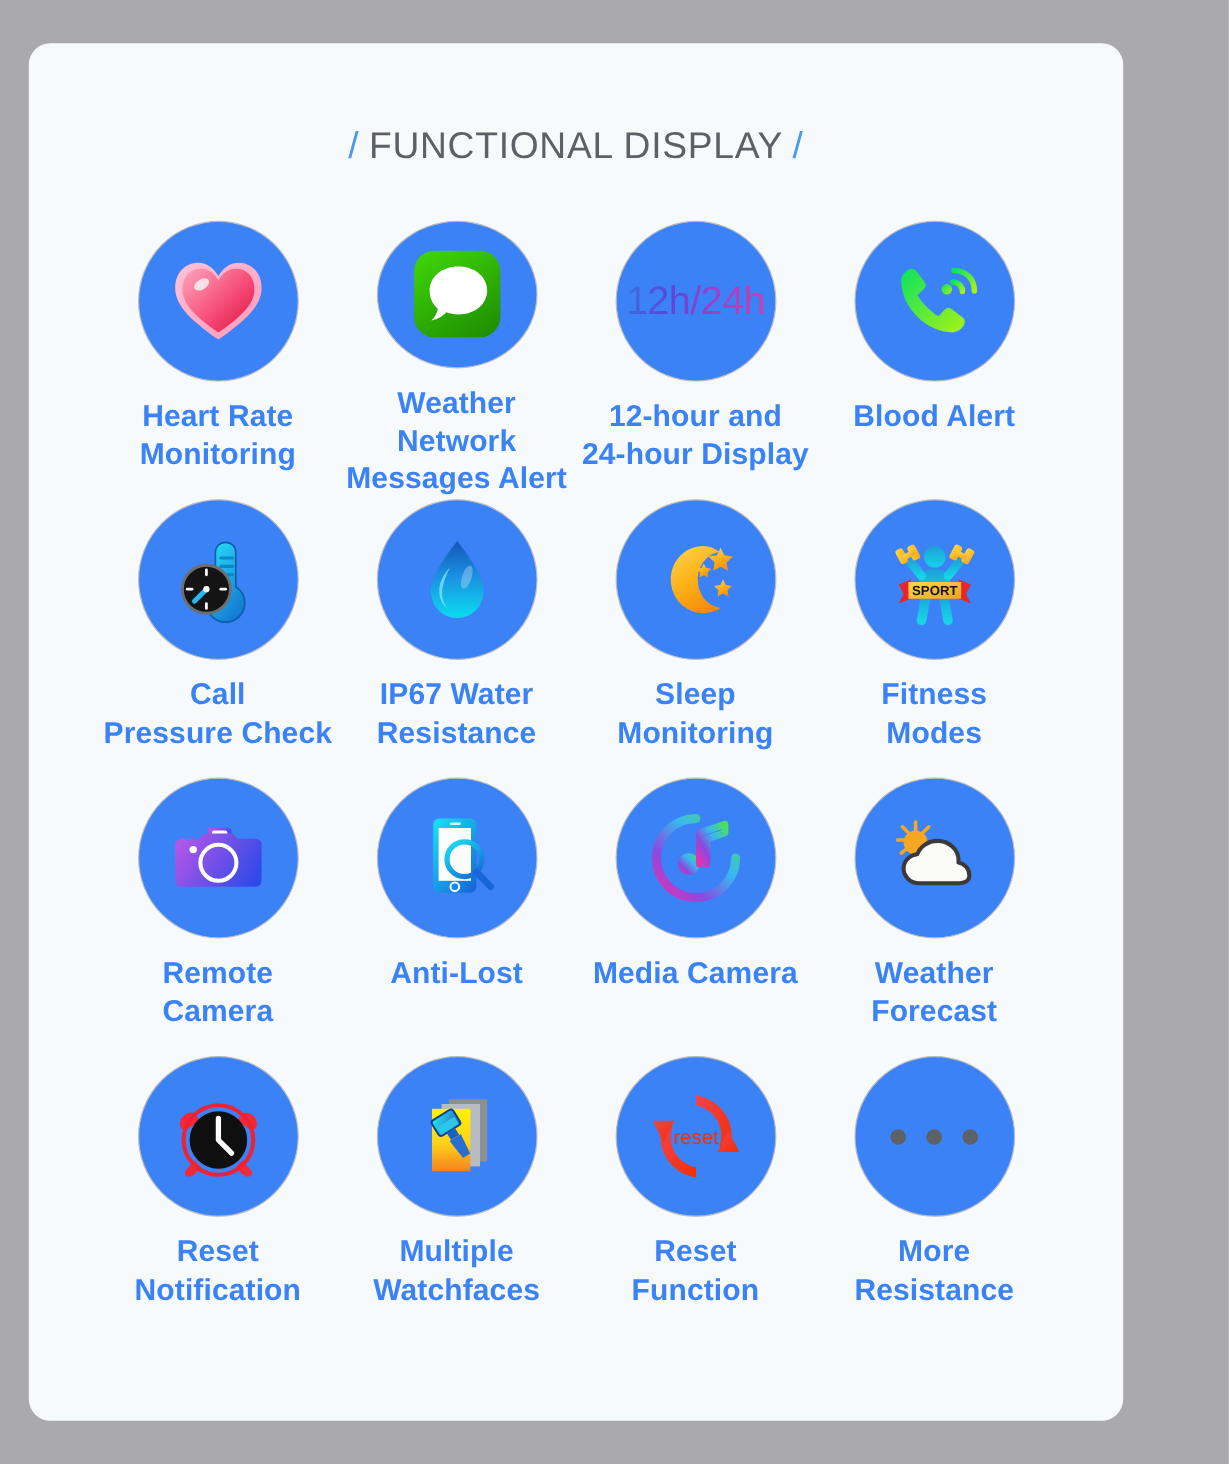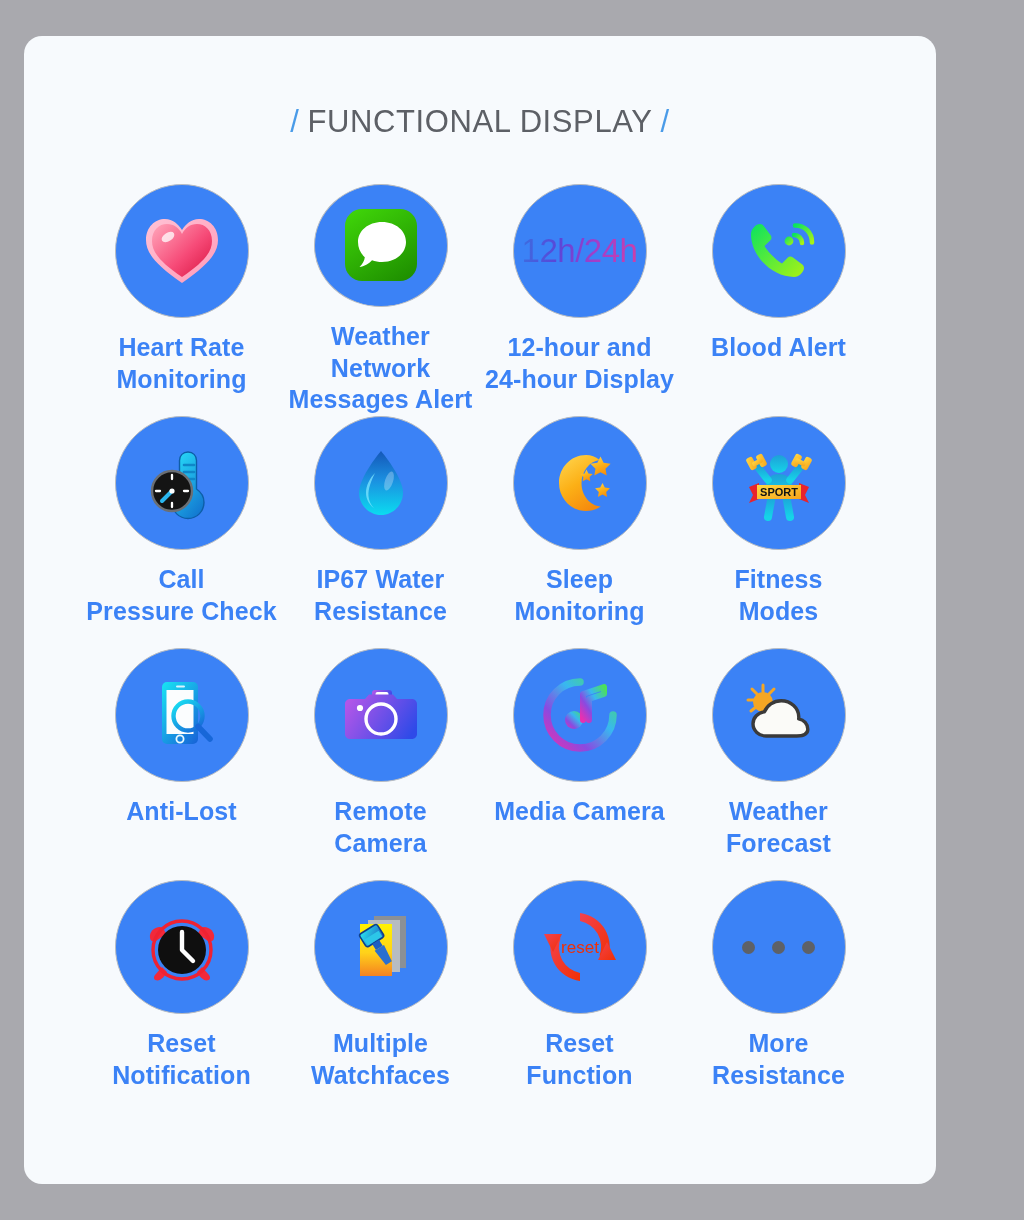--- a/index.html
+++ b/index.html
@@ -266,54 +266,54 @@
         </svg>
       </div>
       <div class="label">Fitness
 Modes</div>
     </div>
 
     <div class="cell">
       <div class="circle">
         <svg class="ico" width="84" height="84" viewBox="0 0 84 84">
           <defs>
+            <linearGradient id="camG" x1="0" y1="0.3" x2="1" y2="0.7">
+              <stop offset="0" stop-color="#b156e8"></stop>
+                <stop offset="1" stop-color="#2f4ae8"></stop>
+            </linearGradient>
+          </defs>
+          <rect x="33" y="17" width="20" height="9" rx="3" fill="url(#camG)"></rect>
+          <rect x="36.5" y="19" width="13" height="4.5" rx="2" fill="#ffffff"></rect>
+          <path d="M11 26 L26 26 L30 21.5 L54 21.5 L58 26 L73 26 C75.8 26 78 28.2 78 31 L78 61 C78 63.8 75.8 66 73 66 L11 66 C8.2 66 6 63.8 6 61 L6 31 C6 28.2 8.2 26 11 26 Z" fill="url(#camG)"></path>
+          <circle cx="42" cy="46" r="15" fill="none" stroke="#ffffff" stroke-width="3.4"></circle>
+          <circle cx="21" cy="35" r="3.1" fill="#ffffff"></circle>
+        </svg>
+      </div>
+      <div class="label">Remote
+Camera</div>
+    </div>
+
+    <div class="cell">
+      <div class="circle">
+        <svg class="ico" width="84" height="84" viewBox="0 0 84 84">
+          <defs>
             <linearGradient id="alG" x1="0.1" y1="0" x2="0.9" y2="1">
               <stop offset="0" stop-color="#18dff2"></stop>
                 <stop offset="1" stop-color="#1767d8"></stop>
             </linearGradient>
           </defs>
           <rect x="22" y="9" width="36" height="62" rx="5" fill="url(#alG)"></rect>
           <rect x="26.5" y="17" width="27" height="44" fill="#fbfdfe"></rect>
           <rect x="36" y="12.4" width="9" height="2.2" rx="1.1" fill="#d8f4ff"></rect>
           <circle cx="40" cy="66" r="3.6" fill="none" stroke="#eafaff" stroke-width="1.8"></circle>
           <circle cx="48" cy="43" r="14.5" fill="none" stroke="url(#alG)" stroke-width="4.4"></circle>
           <line x1="58" y1="53.5" x2="70" y2="66" stroke="#1767d8" stroke-width="5.6" stroke-linecap="round"></line>
         </svg>
       </div>
       <div class="label">Anti-Lost</div>
-    </div>
-
-    <div class="cell">
-      <div class="circle">
-        <svg class="ico" width="84" height="84" viewBox="0 0 84 84">
-          <defs>
-            <linearGradient id="camG" x1="0" y1="0.3" x2="1" y2="0.7">
-              <stop offset="0" stop-color="#b156e8"></stop>
-                <stop offset="1" stop-color="#2f4ae8"></stop>
-            </linearGradient>
-          </defs>
-          <rect x="33" y="17" width="20" height="9" rx="3" fill="url(#camG)"></rect>
-          <rect x="36.5" y="19" width="13" height="4.5" rx="2" fill="#ffffff"></rect>
-          <path d="M11 26 L26 26 L30 21.5 L54 21.5 L58 26 L73 26 C75.8 26 78 28.2 78 31 L78 61 C78 63.8 75.8 66 73 66 L11 66 C8.2 66 6 63.8 6 61 L6 31 C6 28.2 8.2 26 11 26 Z" fill="url(#camG)"></path>
-          <circle cx="42" cy="46" r="15" fill="none" stroke="#ffffff" stroke-width="3.4"></circle>
-          <circle cx="21" cy="35" r="3.1" fill="#ffffff"></circle>
-        </svg>
-      </div>
-      <div class="label">Remote
-Camera</div>
     </div>
 
     <div class="cell">
       <div class="circle">
         <svg class="ico" width="84" height="84" viewBox="0 0 84 84">
           <defs>
             <linearGradient id="mpG" x1="0" y1="1" x2="1" y2="0">
               <stop offset="0" stop-color="#e830b0"></stop>
                 <stop offset="0.3" stop-color="#8a4ae0"></stop>
                 <stop offset="0.62" stop-color="#38b8f0"></stop>

